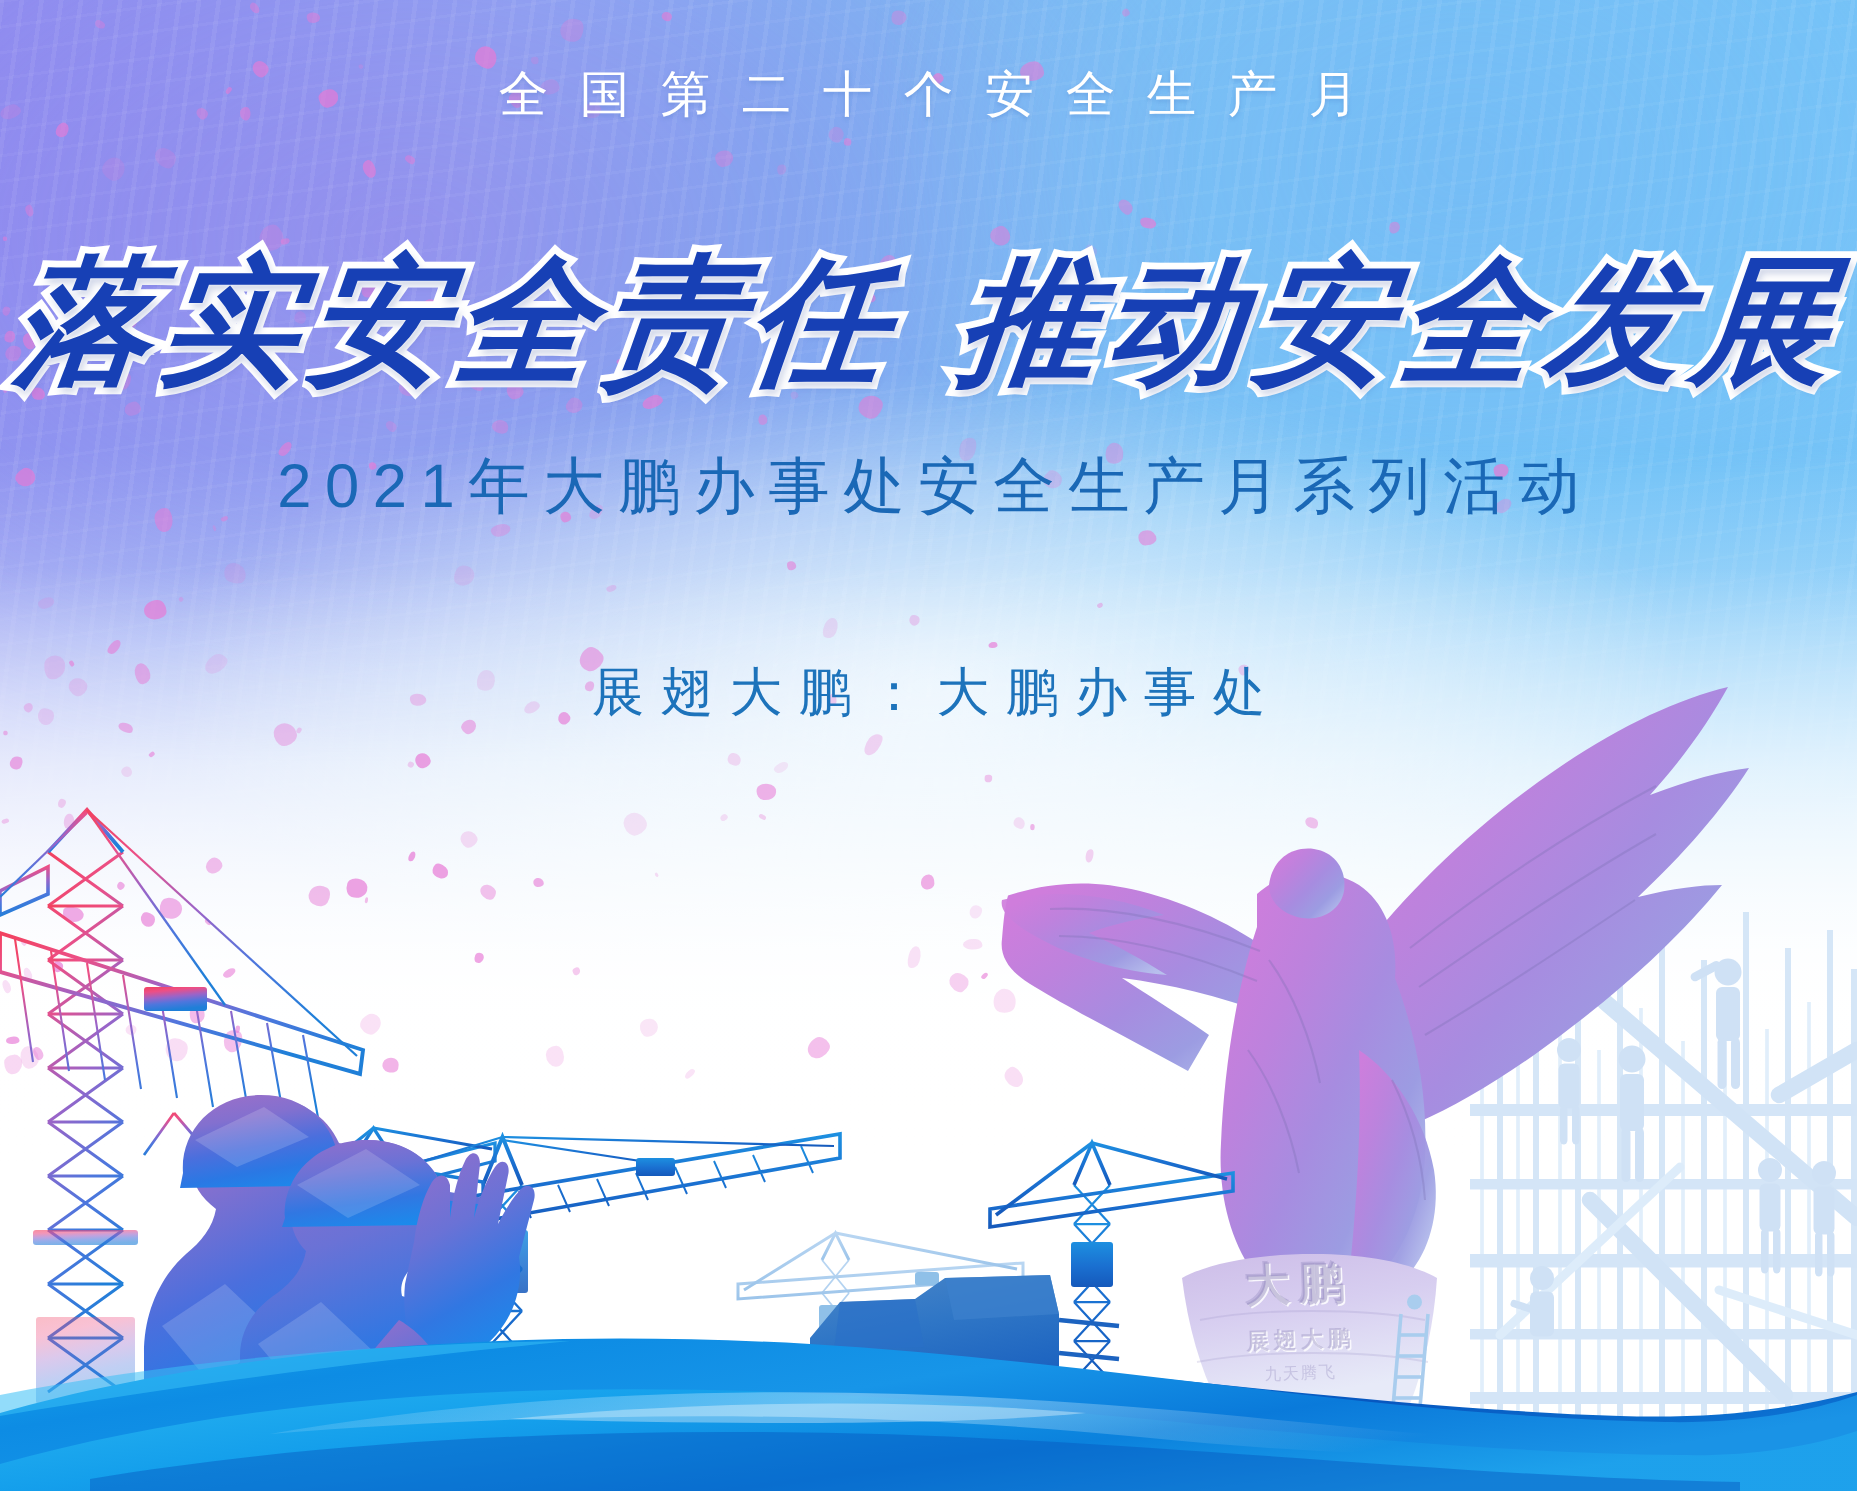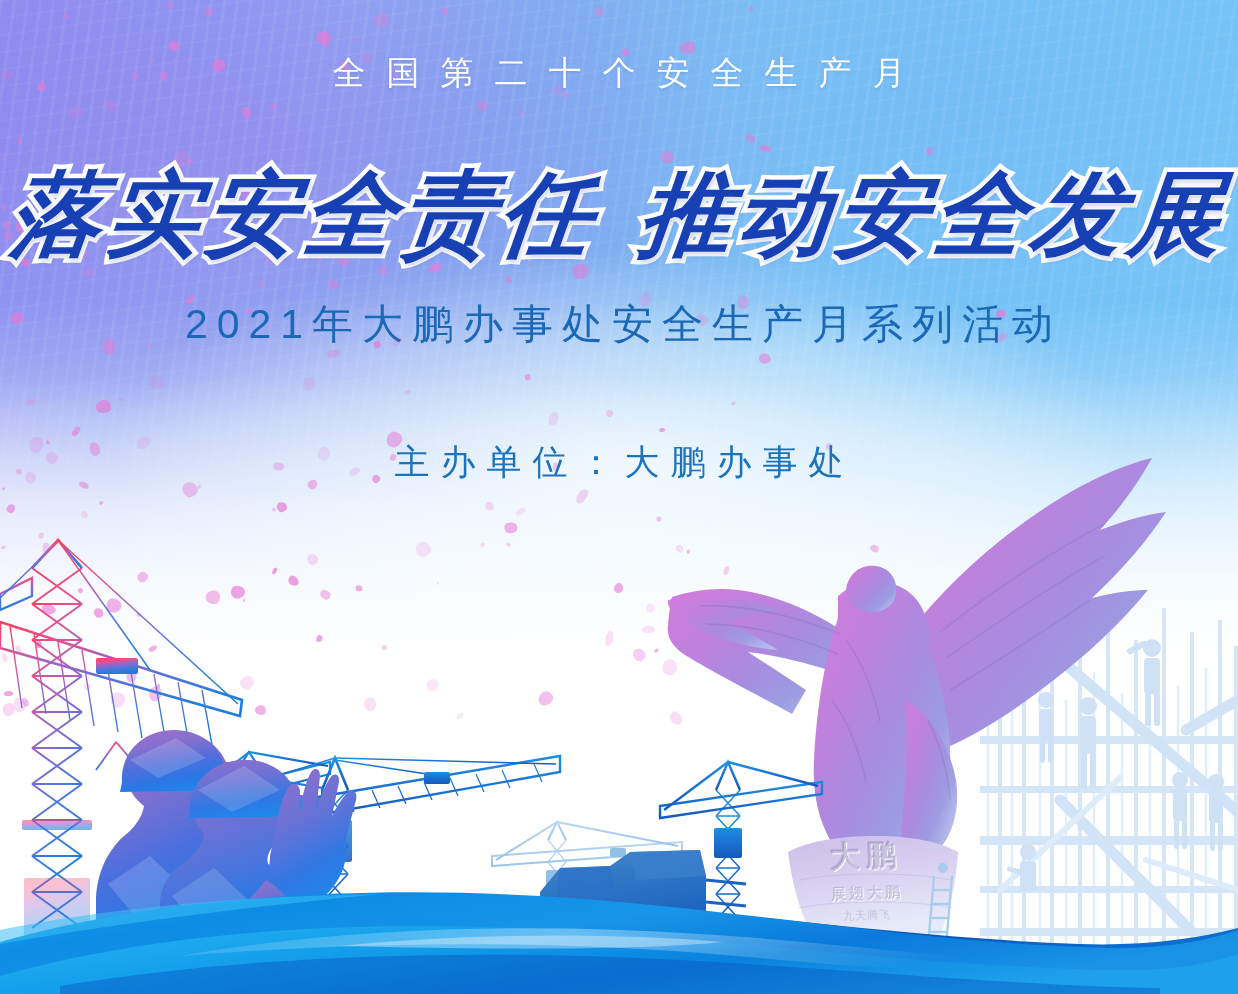--- a/index.html
+++ b/index.html
@@ -125,21 +125,20 @@
     left: 0; right: 0;
     top: 46px;
     font-size: 33px;
     font-weight: 400;
     color: #ffffff;
     letter-spacing: 21px;
     text-indent: 21px;
     line-height: 1;
     text-shadow: 0 1px 3px rgba(60,110,190,0.30);
     white-space: nowrap;
-    margin-top: 10px;
   }
 
   .slogan {
     position: absolute;
     left: 0; right: 0;
     top: 160px;
     font-family: "DejaVu Serif", "Liberation Serif", serif;
     font-size: 92px;
     font-weight: 700;
     font-style: italic;
@@ -1004,16 +1003,16 @@
   <div class="headline-wrap">
 
     <div class="kicker">全国第二十个安全生产月</div>
 
     <div class="slogan">
       <span>落实安全责任</span><span class="gap"></span><span>推动安全发展</span>
     </div>
 
     <div class="subtitle">2021年大鹏办事处安全生产月系列活动</div>
 
-    <div class="organizer">主办单位：大鹏办事处</div>
+    <div class="organizer">展翅大鹏：大鹏办事处</div>
   </div>
 
 </div>
 
 </body></html>

